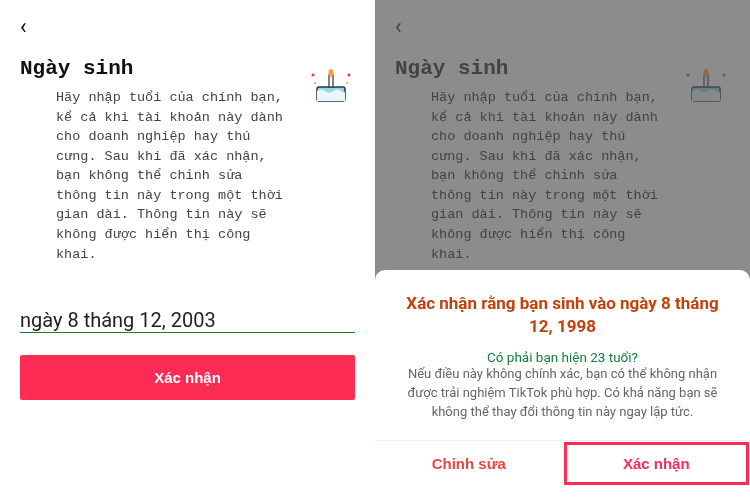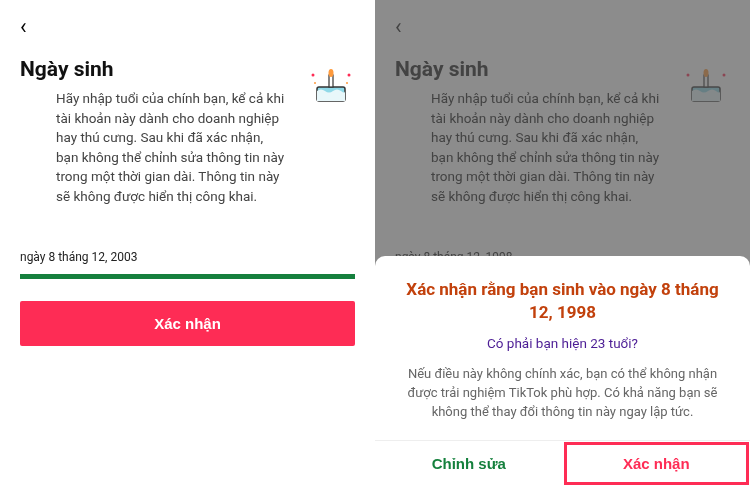--- a/index.html
+++ b/index.html
@@ -30,44 +30,44 @@
       font-weight: 400;
       cursor: pointer;
       margin-bottom: 18px;
       display: inline-block;
     }
     .header-row {
       display: flex;
       justify-content: center;
       align-items: flex-start;
       gap: 22px;
+      font-family: Liberation Mono, monospace;
     }
     .title {
       font-size: 21px;
       font-weight: 700;
       margin-bottom: 8px;
       color: #111;
     }
     .description {
       font-size: 13.5px;
       line-height: 1.45;
       color: #444;
       max-width: 270px;
       margin-left: 36px;
     }
     .cake-icon {
       flex-shrink: 0;
       margin-top: 4px;
     }
     .date-row {
       margin-top: 44px;
-      font-size: 12px;
+      font-size: 20px;
       color: #222;
-      padding-bottom: 10px;
-      border-bottom: 5px solid #15803d;
+      border-bottom: 1px solid #15803d;
     }
     .confirm-btn {
       margin-top: 22px;
       width: 100%;
       background: #fe2c55;
       color: #fff;
       border: none;
       font-size: 15px;
       font-weight: 600;
       padding: 14px 0;
@@ -101,22 +101,21 @@
     .modal-title {
       font-size: 17px;
       font-weight: 700;
       color: #c2410c;
       line-height: 1.35;
       margin-bottom: 12px;
       padding: 0 10px;
     }
     .modal-question {
       font-size: 13.5px;
-      color: #4c1d95;
-      margin-bottom: 14px;
+      color: #15803d;
     }
     .modal-body {
       font-size: 13px;
       color: #666;
       line-height: 1.45;
       margin-bottom: 18px;
       padding: 0 6px;
       text-align: center;
     }
     .modal-actions {
@@ -126,21 +125,21 @@
     }
     .modal-actions button {
       flex: 1;
       background: none;
       border: none;
       font-size: 15px;
       font-weight: 600;
       padding: 14px 0;
       cursor: pointer;
     }
-    .edit-btn { color: #15803d; border-right: 1px solid #eee; }
+    .edit-btn { color: #ef4444; border-right: 1px solid #eee; }
     .confirm-modal-btn {
       color: #fe2c55;
       outline: 3px solid #fe2c55;
       outline-offset: -4px;
     }
   </style>
 </head>
 <body>
 
 <div class="screen">

